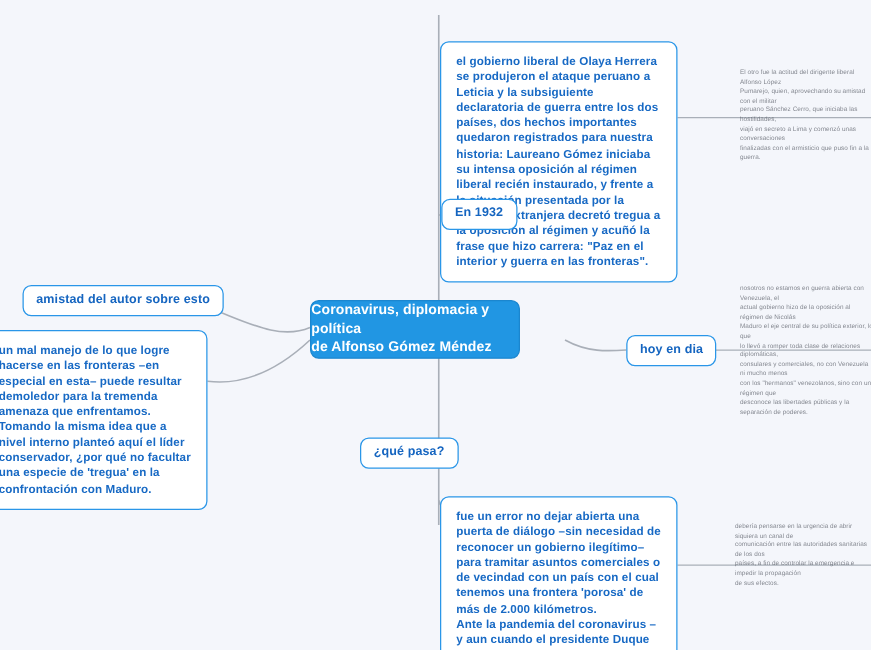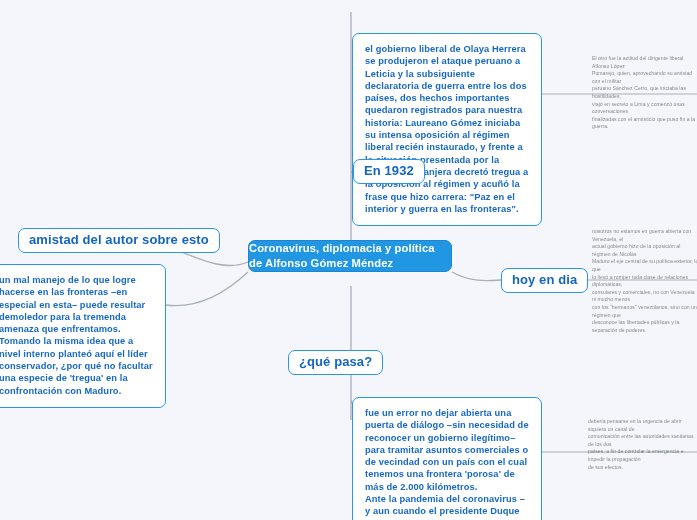--- a/index.html
+++ b/index.html
@@ -37,21 +37,21 @@
     border-radius: 7px;
     color: #1565c0;
     font-weight: bold;
     letter-spacing: .1px;
     z-index: 3;
   }
 
   
   .pill {
     padding: 5px 10px 6px 10px;
-    font-size: 13px;
+    font-size: 10px;
     line-height: 12px;
     white-space: nowrap;
   }
 
   
   .para {
     padding: 9px 11px 10px 12px;
     font-size: 9.3px;
     line-height: 12.3px;
     color: #1769c4;
@@ -82,21 +82,21 @@
     line-height: 7.6px;
     font-weight: normal;
     white-space: pre-line;
     letter-spacing: .05px;
     z-index: 2;
   }
 
   
   #node-history     { left: 352px; top: 33px;  width: 190px; }
   #node-en-1932     { left: 353px; top: 159px; }
-  #node-root        { left: 248px; top: 240px; width: 204px; }
+  #node-root        { left: 248px; top: 240px; width: 168px; }
   #node-opinion     { left: 18px;  top: 228px; }
   #node-opinion-txt { left: -14px; top: 264px; width: 180px; }
   #node-hoy         { left: 501px; top: 268px; }
   #node-quepasa     { left: 288px; top: 350px; }
   #node-error       { left: 352px; top: 397px; width: 190px; }
 
   #ghost-1 { left: 592px; top: 55px;  width: 108px; }
   #ghost-2 { left: 592px; top: 228px; width: 108px; }
   #ghost-3 { left: 588px; top: 418px; width: 110px; }
 </style>

